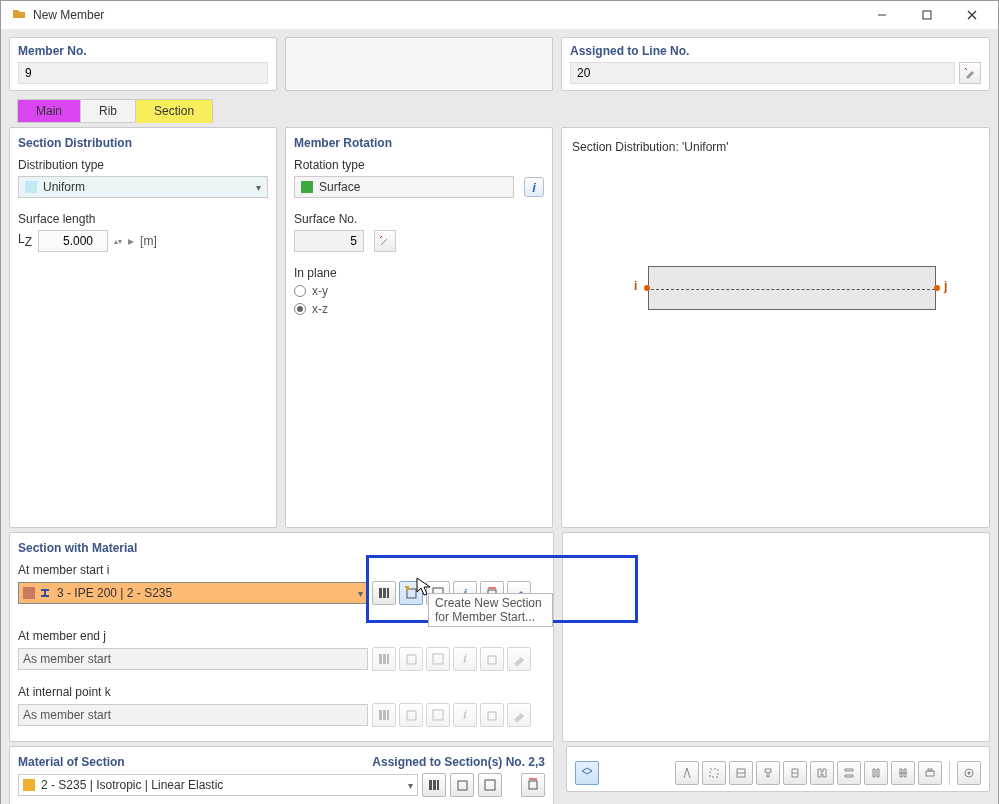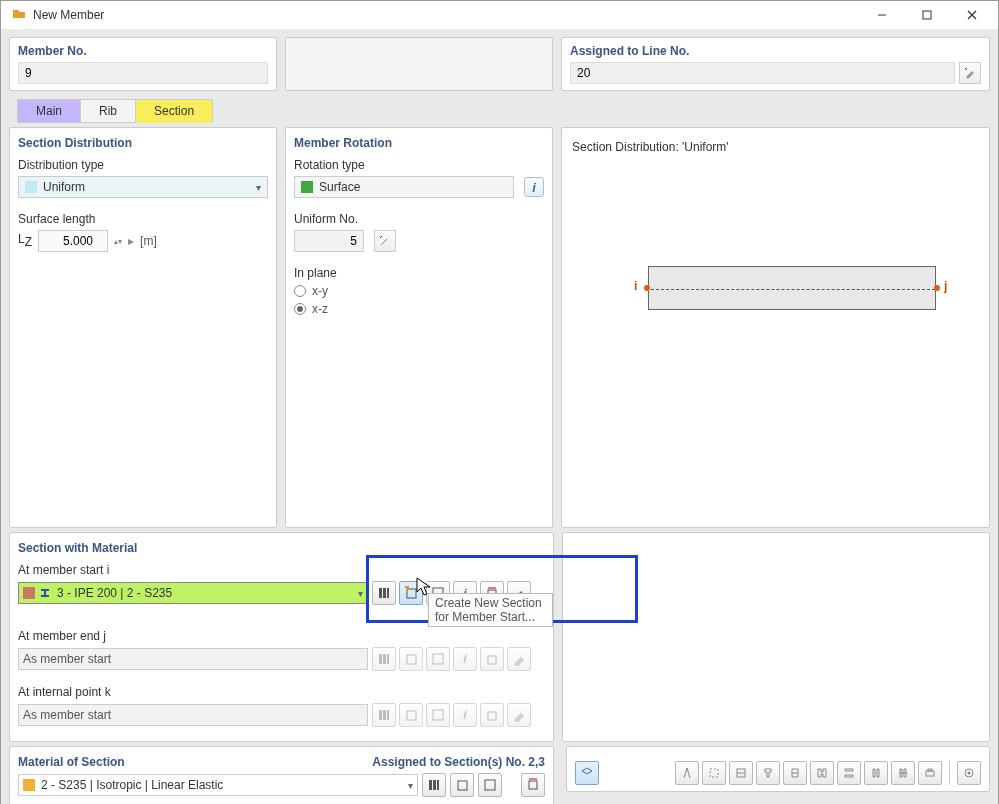--- a/index.html
+++ b/index.html
@@ -15,21 +15,21 @@
 .top-row { display: flex; gap: 8px; }
 .panel-box { flex: 1; background: #fff; border: 1px solid #ccc; border-radius: 2px; padding: 6px 8px; min-height: 50px; display: flex; flex-direction: column; }
 .panel-left { flex: 0 0 268px; }
 .panel-mid { flex: 0 0 268px; background:#f5f5f5; }
 .panel-right { flex: 1; }
 .panel-label { color: #3b5586; font-weight: 600; font-size: 12px; margin-bottom: 4px; }
 
 .input-number { background: #f0f0f0; border: 1px solid #ddd; height: 22px; padding: 0 6px; }
 
 .tabs-row { display: flex; height: 24px; margin-top: 4px; margin-left: 8px; }
-.tab { padding: 4px 18px; background: #c4b5fd; border: 1px solid #ccc; margin-right: -1px; }
+.tab { padding: 4px 18px; background: #d946ef; border: 1px solid #ccc; margin-right: -1px; }
 .tab.rib { background:#f3f3f3; }
 .tab.active { background: #f8ee5b; border-bottom: 1px solid #f8ee5b; font-weight: 500; }
 
 .mid-grid { display: grid; grid-template-columns: 268px 268px 1fr; gap: 8px; }
 .col-panel { background: #fff; border: 1px solid #ccc; border-radius: 2px; padding: 8px; display: flex; flex-direction: column; }
 .group-title { color: #3b5586; font-weight: 600; margin-bottom: 8px; }
 .field-label { color: #333; margin-bottom: 4px; }
 .select-like { background: #ebf5f8; border: 1px solid #ccc; height: 22px; display: flex; align-items: center; padding: 0 6px; position: relative; }
 .select-like .swatch { width: 12px; height: 12px; background: #bfeaf2; margin-right: 6px; }
 .select-like .chevron { margin-left:auto; color:#666; font-size:10px; }
@@ -55,21 +55,21 @@
 .preview-canvas { flex: 1; background: #fff; position: relative; }
 .member-rect { position: absolute; top: 104px; left: 76px; width: 288px; height: 44px; background: #e8e8e8; border: 1px solid #666; }
 .center-line { position: absolute; top: 22px; left: 2px; width: 284px; height: 0; border-top: 1px dashed #555; }
 .endpoint { position:absolute; width:6px; height:6px; background:#e06000; border-radius:50%; top:123px; }
 .ep-i { left:72px; } .ep-j { left:362px; }
 .ep-label { position:absolute; top:117px; color:#c05000; font-weight:600; }
 .lbl-i { left:62px; } .lbl-j { left:372px; }
 
 .lower-panel { background: #fff; border: 1px solid #ccc; border-radius: 2px; padding: 8px; position: relative; }
 .sect-row { display: flex; align-items: center; gap: 4px; margin-bottom: 6px; }
-.section-select { flex: 0 0 350px; background: #bef264; border: 1px solid #888; height: 22px; display: flex; align-items: center; padding: 0 4px; }
+.section-select { flex: 0 0 350px; background: #fdba74; border: 1px solid #888; height: 22px; display: flex; align-items: center; padding: 0 4px; }
 .section-select.readonly { background: #f2f2f2; border-color: #ccc; color: #555; }
 .sect-swatch { width: 12px; height: 12px; background: #c97a5e; margin-right: 4px; }
 .ipe-icon { width: 12px; height: 12px; margin-right: 6px; }
 .sect-chevron { margin-left:auto; color:#666; font-size:10px; }
 .tool-btn { width: 24px; height: 24px; border: 1px solid #b8b8b8; background: linear-gradient(#ffffff,#e9e9e9); display: flex; align-items: center; justify-content: center; color: #555; border-radius:2px; }
 .tool-btn.disabled { opacity: .55; filter: grayscale(.4); }
 .tool-btn.highlighted{ background: linear-gradient(#e4f0fb,#cde3f8); border-color:#7aa5cf; }
 .tool-group { display: flex; gap: 3px; }
 
 .highlight-box { position: absolute; border: 3px solid #1b3fcf; top: 22px; left: 356px; width: 272px; height: 68px; pointer-events:none; }
@@ -183,21 +183,21 @@
         <div class="group-title">Member Rotation</div>
         <div class="field-label">Rotation type</div>
         <div class="row-inline">
           <div class="rot-select">
             <span class="green-sq"></span>
             <span>Surface</span>
           </div>
           <div class="info-icon">i</div>
         </div>
         <div style="height:14px;"></div>
-        <div class="field-label">Uniform No.</div>
+        <div class="field-label">Surface No.</div>
         <div class="row-inline">
           <input class="surf-no" value="5" style="">
           <div class="pick-btn">
               <svg width="12" height="12">
                 <path d="M2 10l6-6" stroke="#888"></path>
                 <path d="M1 3l2-2" stroke="#c00"></path>
               </svg>
             </div>
         </div>
         <div style="height:14px;"></div>

